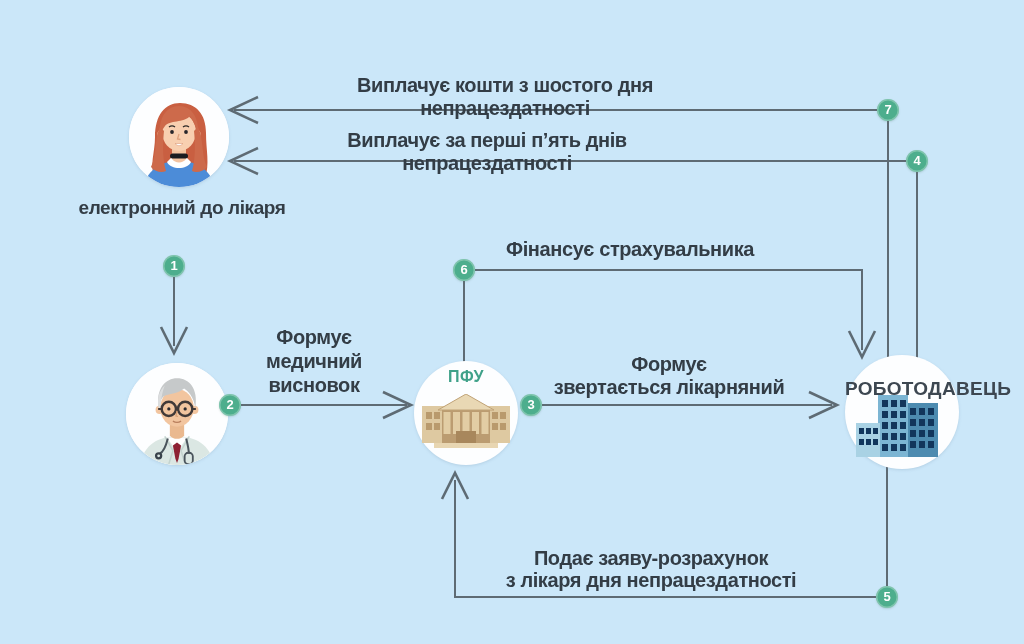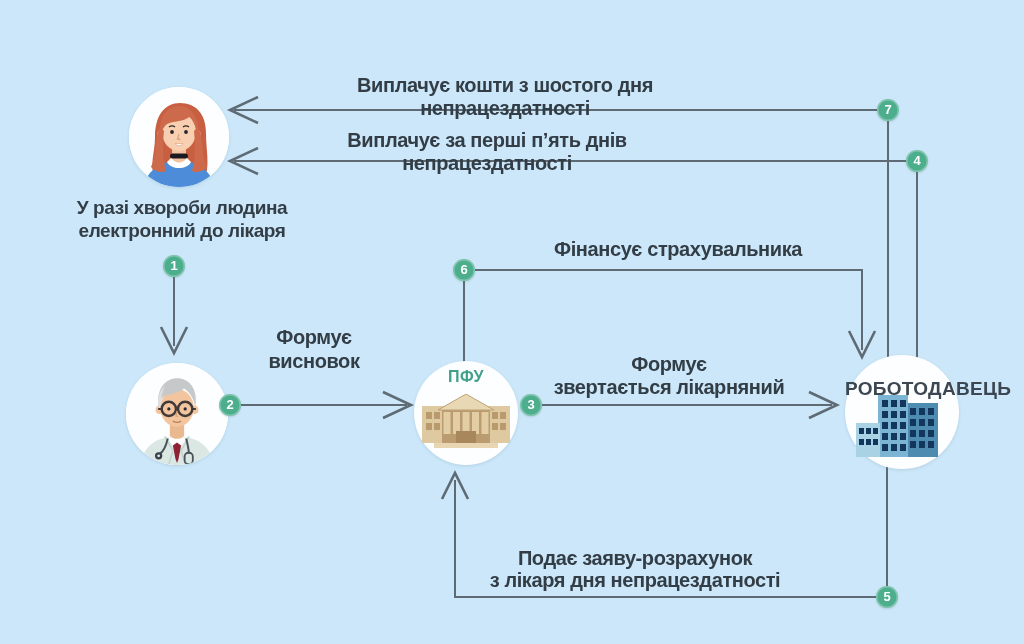--- a/index.html
+++ b/index.html
@@ -99,21 +99,20 @@
         <path d="M54,40 q3,-2.2 6,0" stroke="#2e2a28" stroke-width="1.4" fill="none"></path>
         <circle cx="43" cy="45" r="1.9" fill="#27262b"></circle>
         <circle cx="57" cy="45" r="1.9" fill="#27262b"></circle>
         <path d="M50,47 l-1.5,5 l3,0.5" stroke="#e0a37f" stroke-width="1.3" fill="none"></path>
         <path d="M46,56.5 q4,4.5 8,0 Z" fill="#ffffff" stroke="#d98e6b" stroke-width="0.5"></path>
       </g>
     </svg>
   </div>
 
   <div class="lbl small" style="left:52px;top:196px;width:260px;">
-    <div>У разі хвороби людина</div>
     <div>електронний до лікаря</div>
   </div>
 
   <div class="node-circle" style="left:126px;top:363px;width:102px;height:102px;">
     <svg viewBox="0 0 100 100">
       <defs>
           <clipPath id="clip-doctor">
             <circle cx="50" cy="50" r="50"></circle>
           </clipPath>
         </defs>
@@ -217,28 +216,29 @@
           <rect x="10" y="44" width="5" height="6"></rect>
           <rect x="17" y="44" width="5" height="6"></rect>
       </g>
     </svg>
   </div>
 
   <div class="lbl" style="left:295px;top:74px;width:420px;">Виплачує кошти з шостого дня непрацездатності</div>
   <div class="lbl" style="left:277px;top:129px;width:420px;">Виплачує за перші п’ять днів непрацездатності</div>
   <div class="lbl" style="left:234px;top:325px;width:160px;line-height:24px;">
     <div>Формує</div>
+    <div>медичний</div>
     <div>висновок</div>
   </div>
-  <div class="lbl" style="left:528px;top:238px;width:300px;text-align:center;">Фінансує страхувальника</div>
+  <div class="lbl" style="left:480px;top:238px;width:300px;text-align:center;">Фінансує страхувальника</div>
   <div class="lbl" style="left:519px;top:353px;width:300px;">
     <div>Формує</div>
     <div>звертається лікарняний</div>
   </div>
-  <div class="lbl" style="left:465px;top:547px;width:340px;line-height:22px;">
+  <div class="lbl" style="left:481px;top:547px;width:340px;line-height:22px;">
     <div>Подає заяву-розрахунок</div>
     <div>з лікаря дня непрацездатності</div>
   </div>
 
   <div class="badge" style="left:163px;top:255px;">1</div>
   <div class="badge" style="left:219px;top:394px;">2</div>
   <div class="badge" style="left:520px;top:394px;">3</div>
   <div class="badge" style="left:906px;top:150px;">4</div>
   <div class="badge" style="left:876px;top:586px;">5</div>
   <div class="badge" style="left:453px;top:259px;">6</div>

